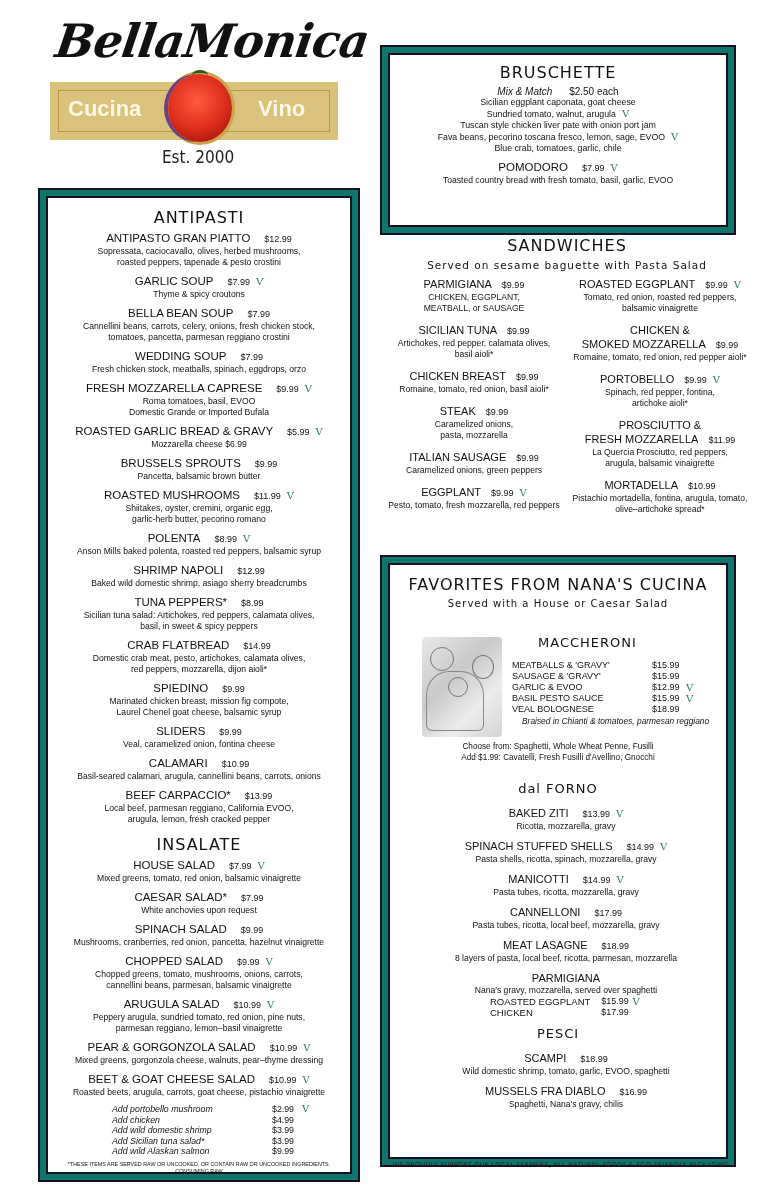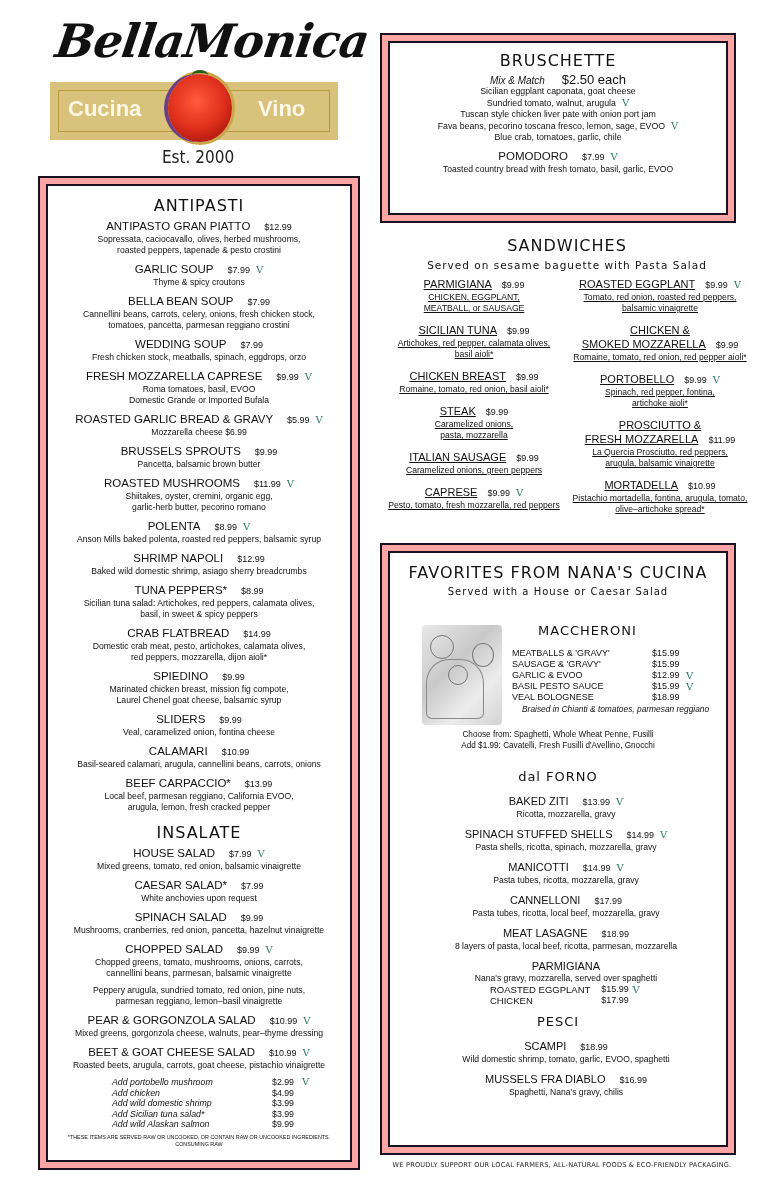--- a/index.html
+++ b/index.html
@@ -3,22 +3,23 @@
 <meta charset="utf-8">
 <style>
   * { box-sizing: border-box; margin: 0; padding: 0; }
   html, body { width: 768px; height: 1187px; background: #ffffff; overflow: hidden; }
   body { position: relative; font-family: "Liberation Sans", sans-serif; color: #111; }
 
   .hand { font-family: "DejaVu Sans", sans-serif; letter-spacing: 1px; font-weight: normal; }
   .frame {
     position: absolute;
     border: 2px solid #1a1020;
-    background: #fca5a5;
+    background: #0f766e;
     padding: 6px;
+    margin-top: 12px;
   }
   .frame-inner {
     width: 100%; height: 100%;
     background: #ffffff;
     border: 2px solid #1a1020;
     position: relative;
     overflow: hidden;
   }
 
   
@@ -74,21 +75,21 @@
   #antipasti-inner { padding: 10px 8px; }
 
   
   #bruschette-frame { left: 380px; top: 33px; width: 356px; height: 190px; }
   #bruschette-inner { padding: 8px 6px; }
   .bru-line { text-align: center; font-size: 8.8px; line-height: 11px; }
 
   
   #sandwiches { position: absolute; left: 382px; top: 236px; width: 370px; }
   .sand-cols { display: flex; justify-content: space-between; }
-  .sand-col { width: 184px; text-decoration: underline; }
+  .sand-col { width: 184px; }
   .sand-col .item { margin-bottom: 9px; }
   .sand-col .item-head { font-size: 11px; }
   .sand-col .item-price { margin-left: 10px; }
 
   
   #nana-frame { left: 380px; top: 543px; width: 356px; height: 612px; }
   #nana-inner { padding: 10px 6px; }
   .nana-art {
     position: absolute; left: 32px; top: 72px; width: 80px; height: 100px;
     background: linear-gradient(135deg, #e8e8e8, #c9c9c9 40%, #ececec 70%, #d4d4d4);
@@ -229,20 +230,21 @@
         <div class="item">
           <div class="item-head"><span class="item-name">SPINACH SALAD</span><span class="item-price">$9.99</span></div>
           <div class="item-desc">Mushrooms, cranberries, red onion, pancetta, hazelnut vinaigrette</div>
         </div>
         <div class="item">
           <div class="item-head"><span class="item-name">CHOPPED SALAD</span><span class="item-price">$9.99</span><span class="veg">V</span></div>
           <div class="item-desc">Chopped greens, tomato, mushrooms, onions, carrots,</div>
           <div class="item-desc">cannellini beans, parmesan, balsamic vinaigrette</div>
         </div>
         <div class="item">
+          <div class="item-head"><span class="item-name">ARUGULA SALAD</span><span class="item-price">$10.99</span><span class="veg">V</span></div>
           <div class="item-desc">Peppery arugula, sundried tomato, red onion, pine nuts,</div>
           <div class="item-desc">parmesan reggiano, lemon–basil vinaigrette</div>
         </div>
         <div class="item">
           <div class="item-head"><span class="item-name">PEAR &amp; GORGONZOLA SALAD</span><span class="item-price">$10.99</span><span class="veg">V</span></div>
           <div class="item-desc">Mixed greens, gorgonzola cheese, walnuts, pear–thyme dressing</div>
         </div>
         <div class="item">
           <div class="item-head"><span class="item-name">BEET &amp; GOAT CHEESE SALAD</span><span class="item-price">$10.99</span><span class="veg">V</span></div>
           <div class="item-desc">Roasted beets, arugula, carrots, goat cheese, pistachio vinaigrette</div>
@@ -276,21 +278,21 @@
 
     </div>
   </div>
 </div>
 
 <div class="frame" id="bruschette-frame">
   <div class="frame-inner" id="bruschette-inner">
     <div class="section-title hand">BRUSCHETTE</div>
     <div class="bru-line" style="font-size:10px;">
       <span class="it">Mix &amp; Match</span>
-      <span style="margin-left:14px;font-size:13px">$2.50 each</span>
+      <span style="margin-left:14px;font-size:10px">$2.50 each</span>
     </div>
     <div id="mix-list">
         <div class="bru-line"><span>Sicilian eggplant caponata, goat cheese</span></div>
         <div class="bru-line"><span>Sundried tomato, walnut, arugula</span><span class="veg">V</span></div>
         <div class="bru-line"><span>Tuscan style chicken liver pate with onion port jam</span></div>
         <div class="bru-line"><span>Fava beans, pecorino toscana fresco, lemon, sage, EVOO</span><span class="veg">V</span></div>
         <div class="bru-line"><span>Blue crab, tomatoes, garlic, chile</span></div>
       </div>
     <div id="bru-items" style="margin-top:6px">
         <div class="item">
@@ -323,21 +325,21 @@
         <div class="item">
           <div class="item-head"><span class="item-name">STEAK</span><span class="item-price">$9.99</span></div>
           <div class="item-desc">Caramelized onions,</div>
           <div class="item-desc">pasta, mozzarella</div>
         </div>
         <div class="item">
           <div class="item-head"><span class="item-name">ITALIAN SAUSAGE</span><span class="item-price">$9.99</span></div>
           <div class="item-desc">Caramelized onions, green peppers</div>
         </div>
         <div class="item">
-          <div class="item-head"><span class="item-name">CAPRESE</span><span class="item-price">$9.99</span><span class="veg">V</span></div>
+          <div class="item-head"><span class="item-name">EGGPLANT</span><span class="item-price">$9.99</span><span class="veg">V</span></div>
           <div class="item-desc">Pesto, tomato, fresh mozzarella, red peppers</div>
         </div>
       </div>
     <div class="sand-col" id="sand-right">
         <div class="item">
           <div class="item-head"><span class="item-name">ROASTED EGGPLANT</span><span class="item-price">$9.99</span><span class="veg">V</span></div>
           <div class="item-desc">Tomato, red onion, roasted red peppers,</div>
           <div class="item-desc">balsamic vinaigrette</div>
         </div>
         <div class="item">

